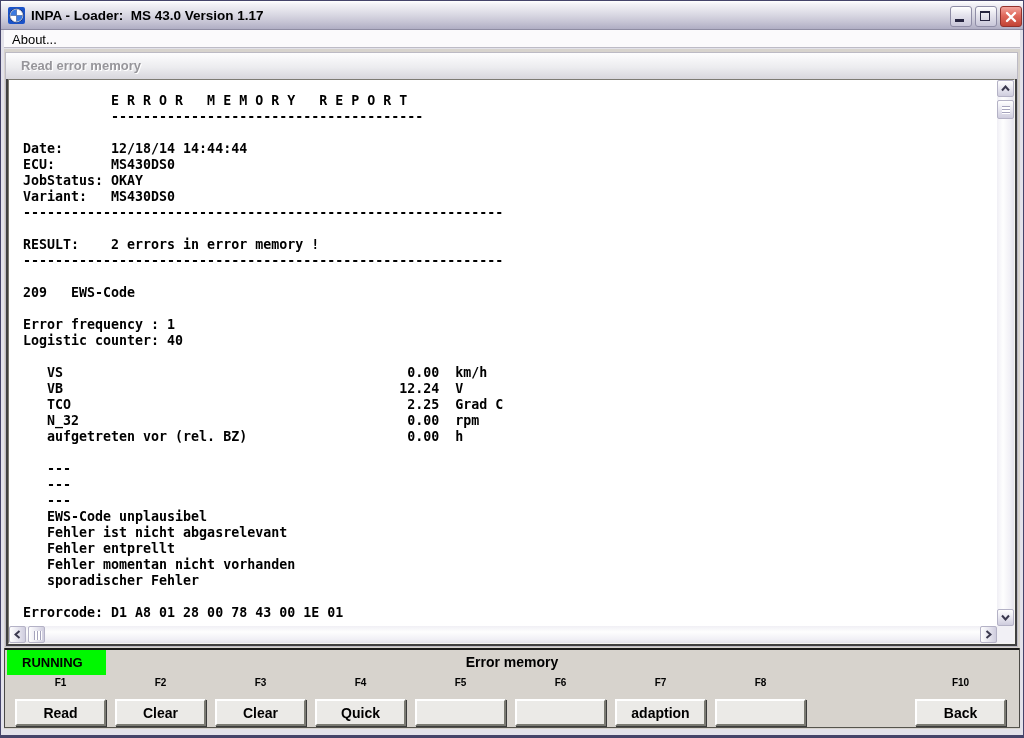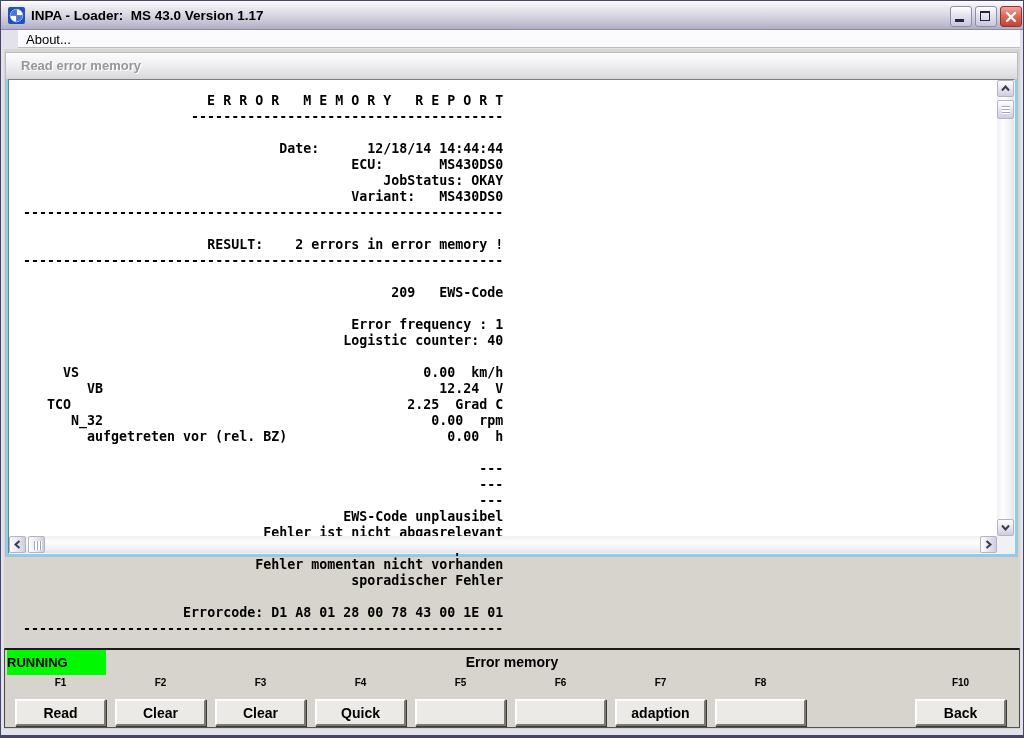--- a/index.html
+++ b/index.html
@@ -14,26 +14,26 @@
   #title-text{position:absolute;left:30px;top:7px;font-size:13.5px;font-weight:bold;color:#000;white-space:pre;}
   .winbtn{position:absolute;top:5px;width:22px;height:21px;border-radius:3px;border:1px solid #8f8da6;
     background:linear-gradient(to bottom,#ffffff,#e6e5ee 40%,#c9c7d9);box-sizing:border-box;}
   #btn-min{left:949px;}
   #btn-max{left:974px;}
   #btn-close{left:999px;border:1px solid #93312c;background:linear-gradient(to bottom,#f2a49c,#e0695c 45%,#c24335);}
   .glyph-min{position:absolute;left:4px;bottom:4px;width:9px;height:3px;background:#26253f;}
   .glyph-max{position:absolute;left:4px;top:4px;width:10px;height:10px;border:1px solid #26253f;border-top-width:2px;box-sizing:border-box;}
   #btn-close svg{position:absolute;left:4px;top:4px;}
   
-  #menubar{position:absolute;left:18px;right:4px;top:30px;height:18px;background:#fbfafc;border-bottom:1px solid #bdbbc6;box-sizing:border-box;}
+  #menubar{position:absolute;left:4px;right:4px;top:30px;height:18px;background:#fbfafc;border-bottom:1px solid #bdbbc6;box-sizing:border-box;}
   #menu-about{position:absolute;left:8px;top:2px;font-size:13px;color:#000;}
   
   #client-bg{position:absolute;left:4px;right:4px;top:49px;bottom:9px;background:#d7d3cd;}
   
-  #groupbox{position:absolute;left:5px;top:52px;width:1013px;height:505px;border:1px solid #bcbac4;box-sizing:border-box;background:#7dd3fc;text-align:right;}
+  #groupbox{position:absolute;left:5px;top:52px;width:1013px;height:595px;border:1px solid #bcbac4;box-sizing:border-box;background:#404040;}
   #groupbox-caption{position:absolute;left:0;right:0;top:0;height:26px;background:linear-gradient(to bottom,#fdfdfe,#ececef 55%,#d8d7dd);}
   #groupbox-caption span{position:absolute;left:15px;top:5px;font-size:13px;font-weight:bold;color:#96959a;text-shadow:1px 1px 0 #ffffff;}
   #textarea{position:absolute;left:2px;right:2px;top:26px;bottom:2px;background:#ffffff;
     border:1px solid;border-color:#7d7b73 #f4f3ef #f4f3ef #7d7b73;box-sizing:border-box;}
   #report{position:absolute;left:6px;top:5px;margin:8px;font-family:"DejaVu Sans Mono",monospace;font-weight:bold;font-size:13.3px;line-height:16px;white-space:pre;color:#000;}
   
   #vscroll{position:absolute;top:0;right:0;bottom:17px;width:17px;background:linear-gradient(to right,#f0eff5,#fefefe 35%,#f0eff5 80%,#e4e3ec);}
   #hscroll{position:absolute;left:0;right:17px;bottom:0;height:17px;background:linear-gradient(to bottom,#f0eff5,#fefefe 35%,#f0eff5 80%,#e4e3ec);}
   .sb-btn{position:absolute;width:17px;height:17px;border-radius:2px;border:1px solid #b4b2c6;
     background:linear-gradient(to bottom,#fefefe,#e8e7f0 50%,#cfcdde);box-sizing:border-box;
@@ -51,21 +51,21 @@
   #hs-thumb .grip{position:absolute;left:5px;top:4px;width:8px;height:9px;
     background:repeating-linear-gradient(to right,#a5a3bc 0,#a5a3bc 1px,#ffffff 1px,#ffffff 3px);}
   #hs-right{right:0;top:0;}
   #sb-corner{position:absolute;right:0;bottom:0;width:17px;height:17px;background:#f1f0f5;}
   
   #panel{position:absolute;left:4px;right:4px;top:648px;height:80px;background:#d7d3cd;}
   #panel-topline{position:absolute;left:0;right:0;top:0;height:2px;background:#1a1a1a;}
   #panel-bottomline{position:absolute;left:0;right:0;bottom:0;height:1px;background:#55544e;}
   #panel-leftline{position:absolute;left:0;top:0;bottom:0;width:1px;background:#4a4945;}
   #panel-rightline{position:absolute;right:0;top:0;bottom:0;width:1px;background:#4a4945;}
-  #status-running{position:absolute;left:3px;top:2px;width:99px;height:25px;background:#00f800;color:#000;font-size:13px;font-weight:bold;line-height:25px;padding-left:0;box-sizing:border-box;}
+  #status-running{position:absolute;left:3px;top:2px;width:99px;height:25px;background:#00f800;color:#000;font-size:13px;font-weight:bold;line-height:25px;padding-left:15px;box-sizing:border-box;}
   #panel-title{position:absolute;left:0;right:0;top:6px;text-align:center;font-size:14px;font-weight:bold;color:#000;}
   .fcell{position:absolute;top:0;width:91px;height:80px;}
   .fkey{position:absolute;top:29px;left:0;width:100%;text-align:center;font-size:10px;font-weight:bold;color:#000;}
   .fbtn{position:absolute;top:51px;left:0;width:91px;height:27px;background:#ebeae7;
     border:2px solid;border-color:#ffffff #7a7a72 #7a7a72 #ffffff;box-shadow:1px 1px 0 #3c3c3c;
     font-family:"Liberation Sans",sans-serif;font-size:14px;font-weight:bold;color:#000;box-sizing:border-box;padding:3px;}
 </style>
 </head>
 <body>
 

